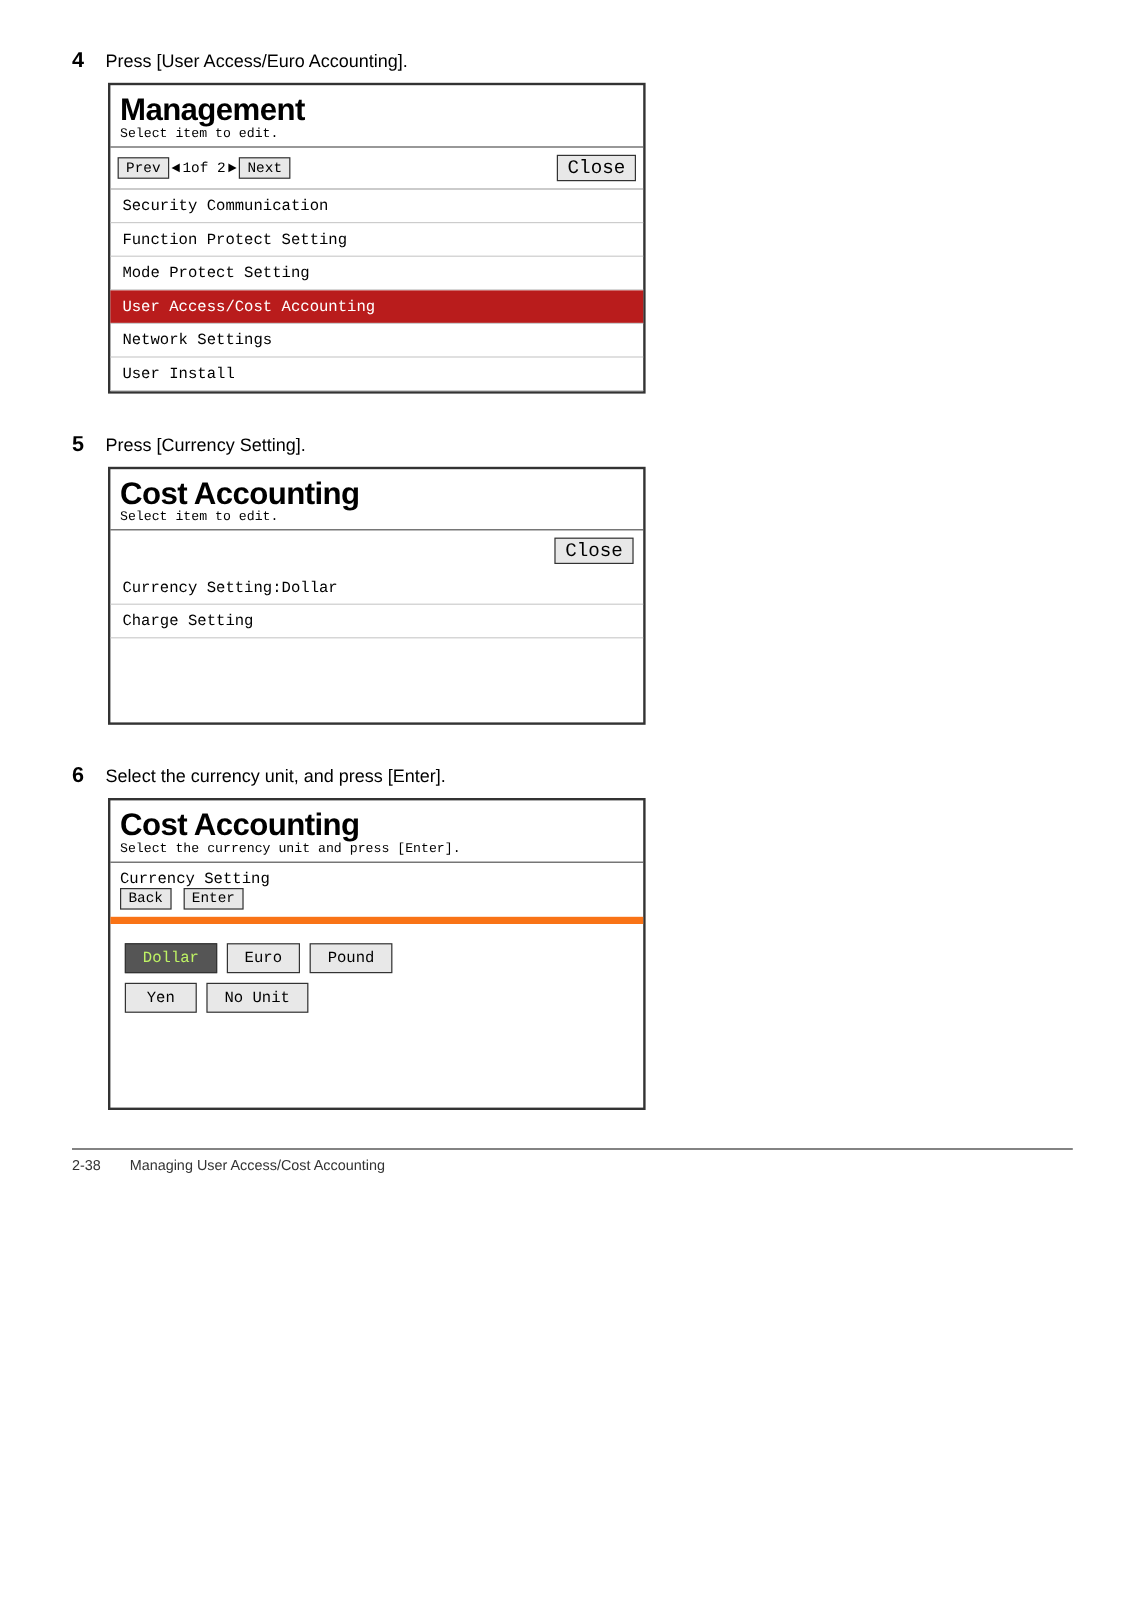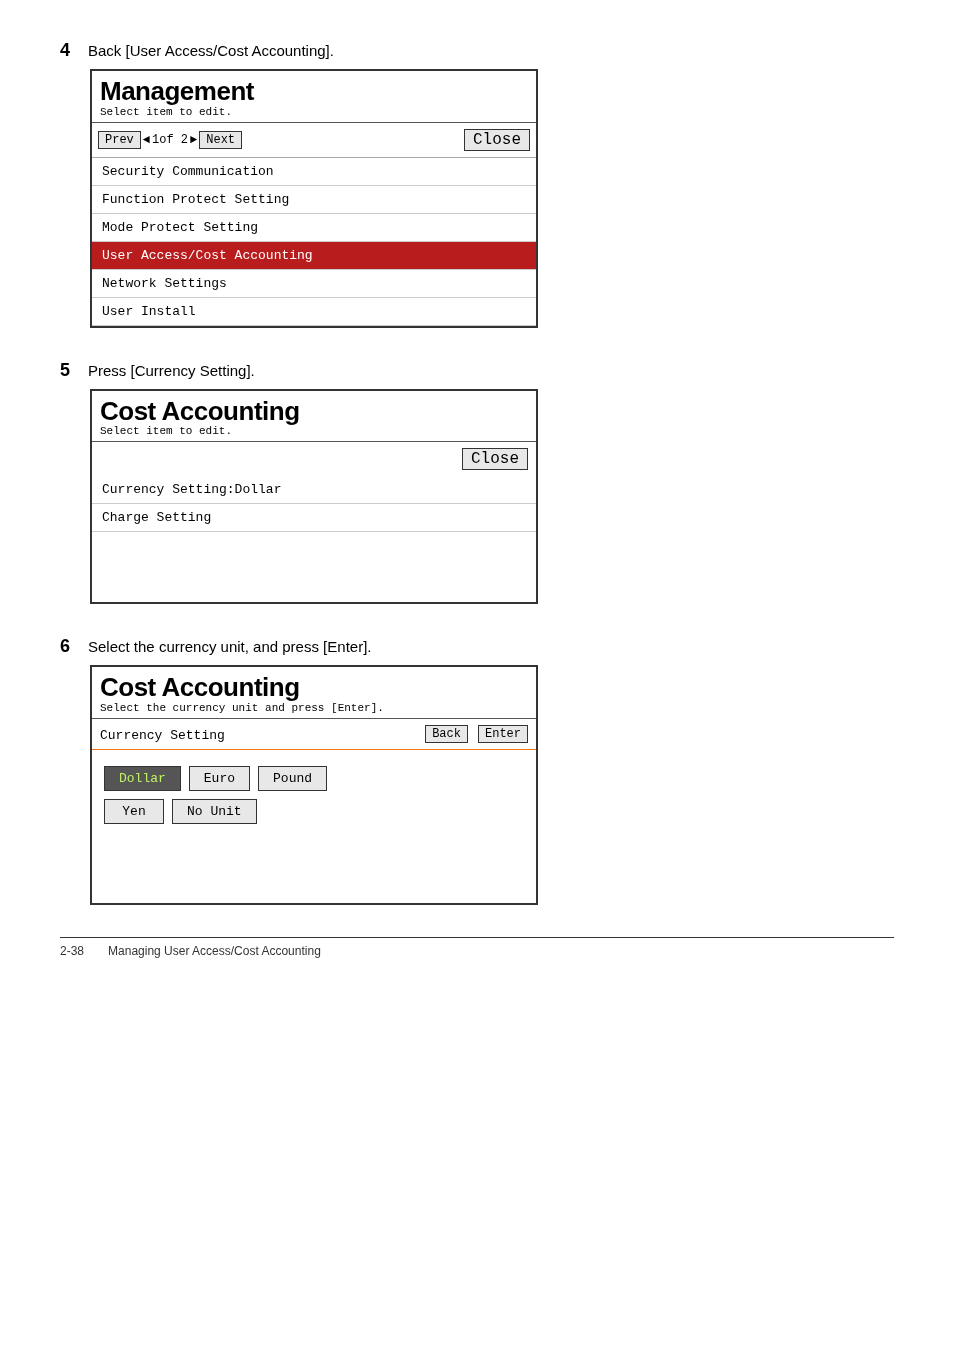--- a/index.html
+++ b/index.html
@@ -116,24 +116,25 @@
       cursor: pointer;
       min-width: 60px;
       text-align: center;
     }
     .currency-btn.selected {
       background: #555;
       color: #bef264;
     }
     .screen-currency-nav {
       display: flex;
-      align-items: flex-end;
+      align-items: flex-start;
       justify-content: space-between;
       padding: 6px 8px;
-      border-bottom: 1px solid #f97316;
+      border-bottom: 6px solid #f97316;
+      flex-direction: column;
     }
     .currency-nav-label {
       font-size: 13px;
       font-family: 'Courier New', monospace;
     }
     .nav-btns {
       display: flex;
       gap: 10px;
     }
     .footer-line {
@@ -149,21 +150,21 @@
     .footer-page {
       font-size: 12px;
     }
   </style>
 </head>
 <body>
 
 <div class="step-section">
   <div class="step-label">
     <span class="step-number">4</span>
-    <span>Back [User Access/Cost Accounting].</span>
+    <span>Press [User Access/Euro Accounting].</span>
   </div>
   <div class="screen-box">
     <div class="screen-title-area">
       <div class="screen-title-large">Management</div>
       <div class="screen-title-sub">Select item to edit.</div>
     </div>
     <div class="screen-nav">
       <div class="nav-left">
         <span class="btn-small">Prev</span>
         <span class="arrow-char">◄</span>

